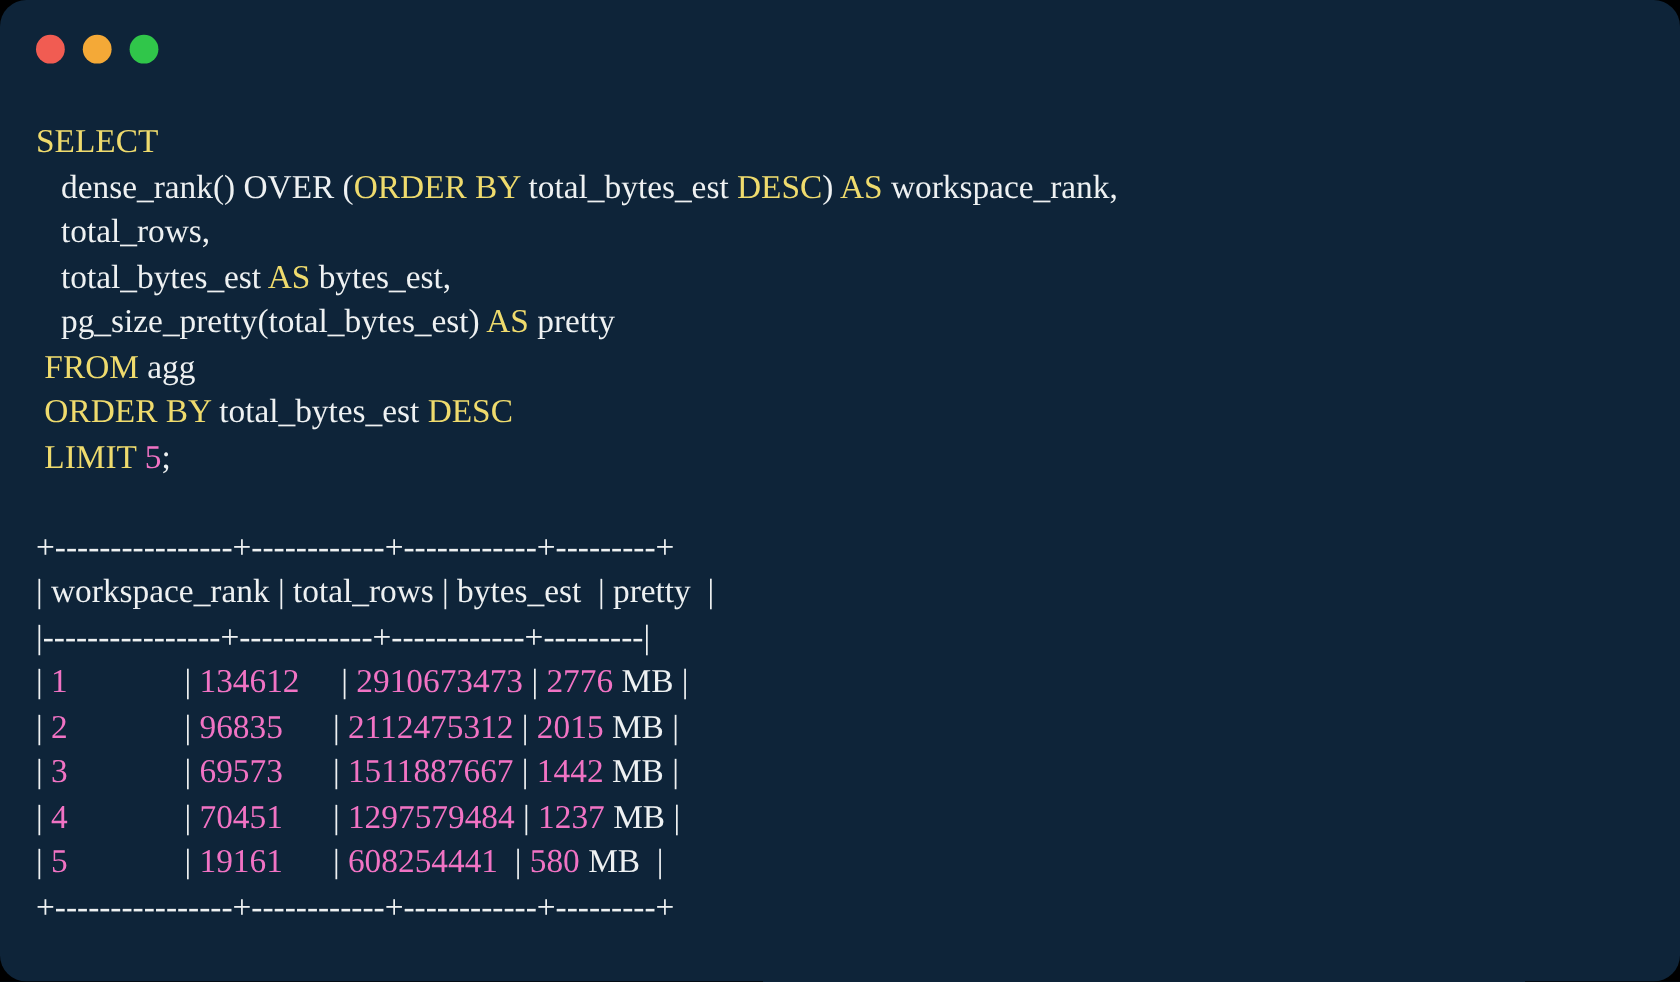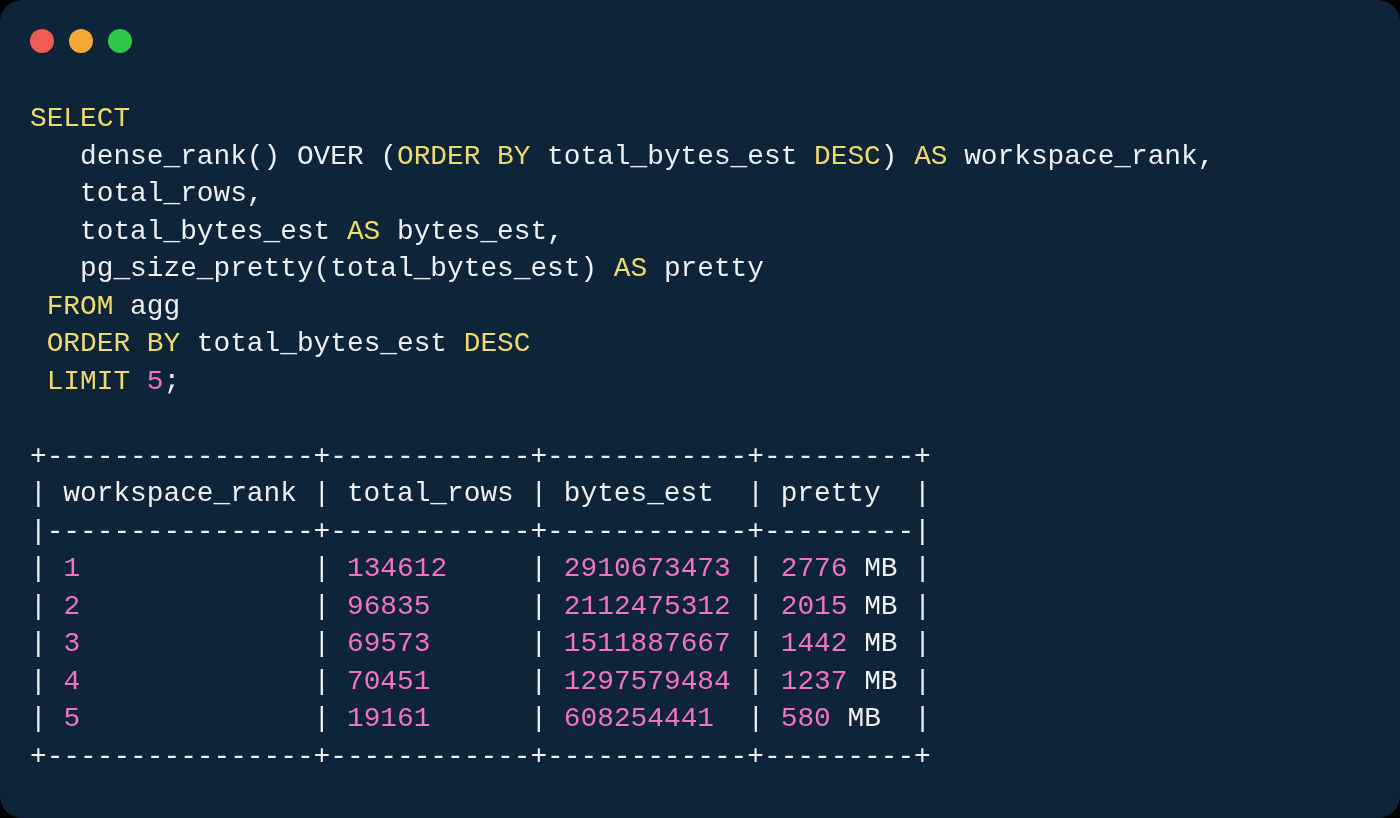--- a/index.html
+++ b/index.html
@@ -33,21 +33,21 @@
     border-radius: 50%;
     display: inline-block;
   }
   .content {
     position: absolute;
     top: 100px;
     left: 30px;
   }
   pre.code {
     margin: 0;
-    font-family: Liberation Mono, monospace;
+    font-family: Liberation Serif, serif;
     font-size: 27.8px;
     line-height: 37.5px;
     white-space: pre;
     color: var(--text, #eef1f2);
   }
   pre.code + pre.code {
     margin-top: 37.5px; 
   }
   .tx  { color: var(--text, #eef1f2); }
   .kw  { color: var(--kw, #efdb6d); }

